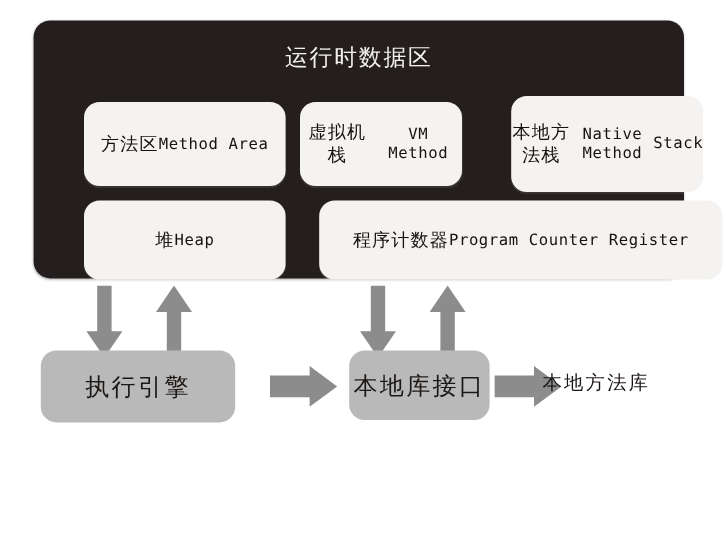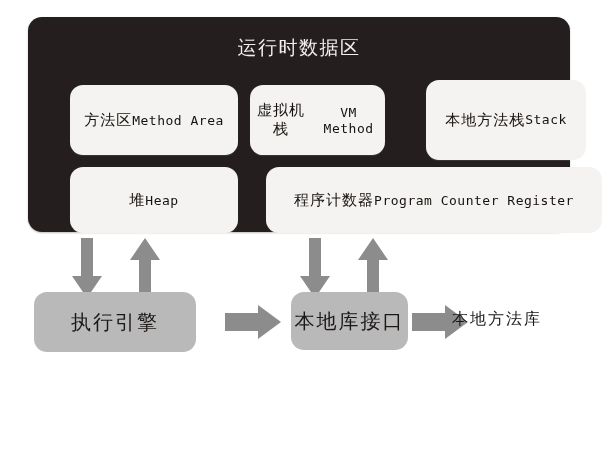--- a/index.html
+++ b/index.html
@@ -172,20 +172,21 @@
       <div class="area-en">Method Area</div>
     </div>
 
     <div class="area-card card-vm-stack">
       <div class="area-cn">虚拟机栈</div>
       <div class="area-en">VM Method</div>
     </div>
 
     <div class="area-card card-native-stk">
       <div class="area-cn">本地方法栈</div>
+      <div class="area-en">Native Method</div>
       <div class="area-en" style="margin-top:0">Stack</div>
     </div>
 
     <div class="area-card card-heap">
       <div class="area-cn">堆</div>
       <div class="area-en">Heap</div>
     </div>
 
     <div class="area-card card-pc-register">
       <div class="area-cn">程序计数器</div>

